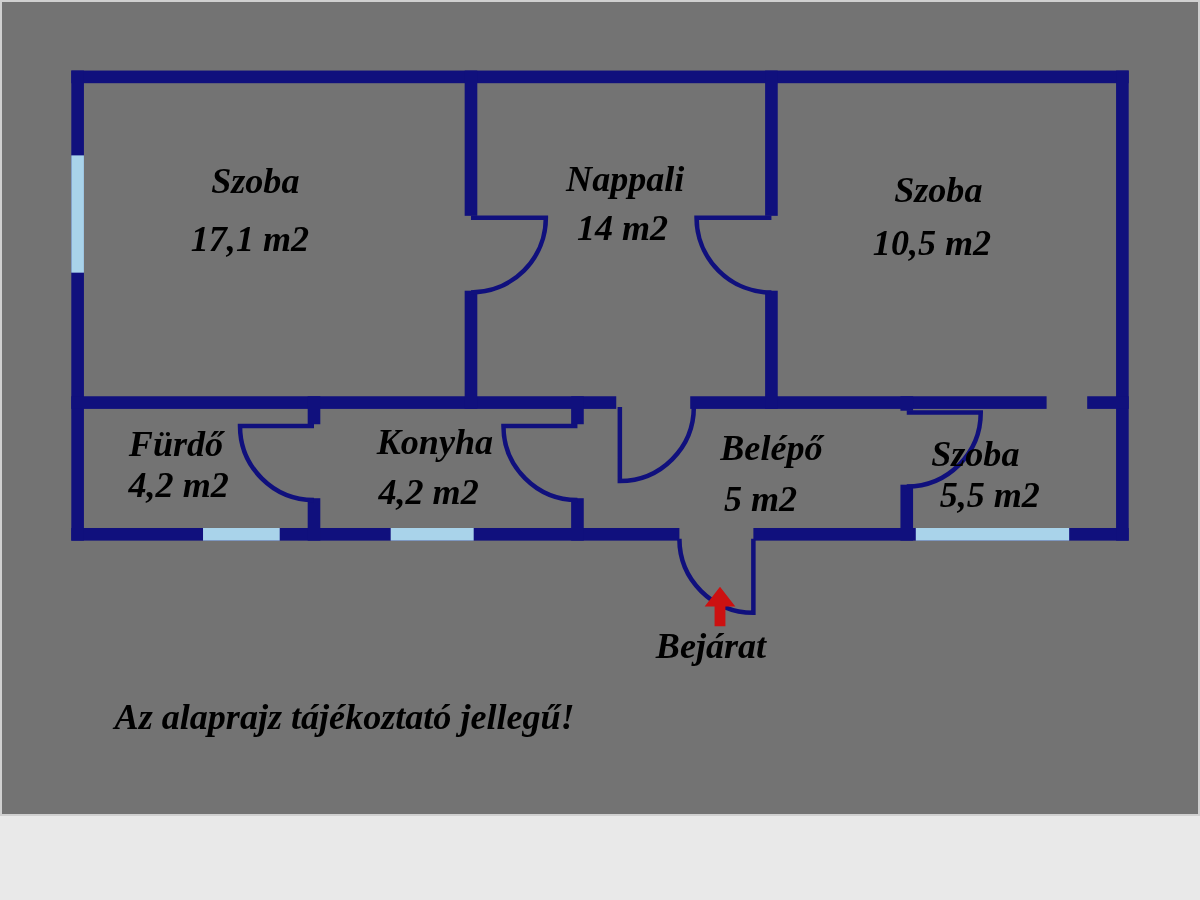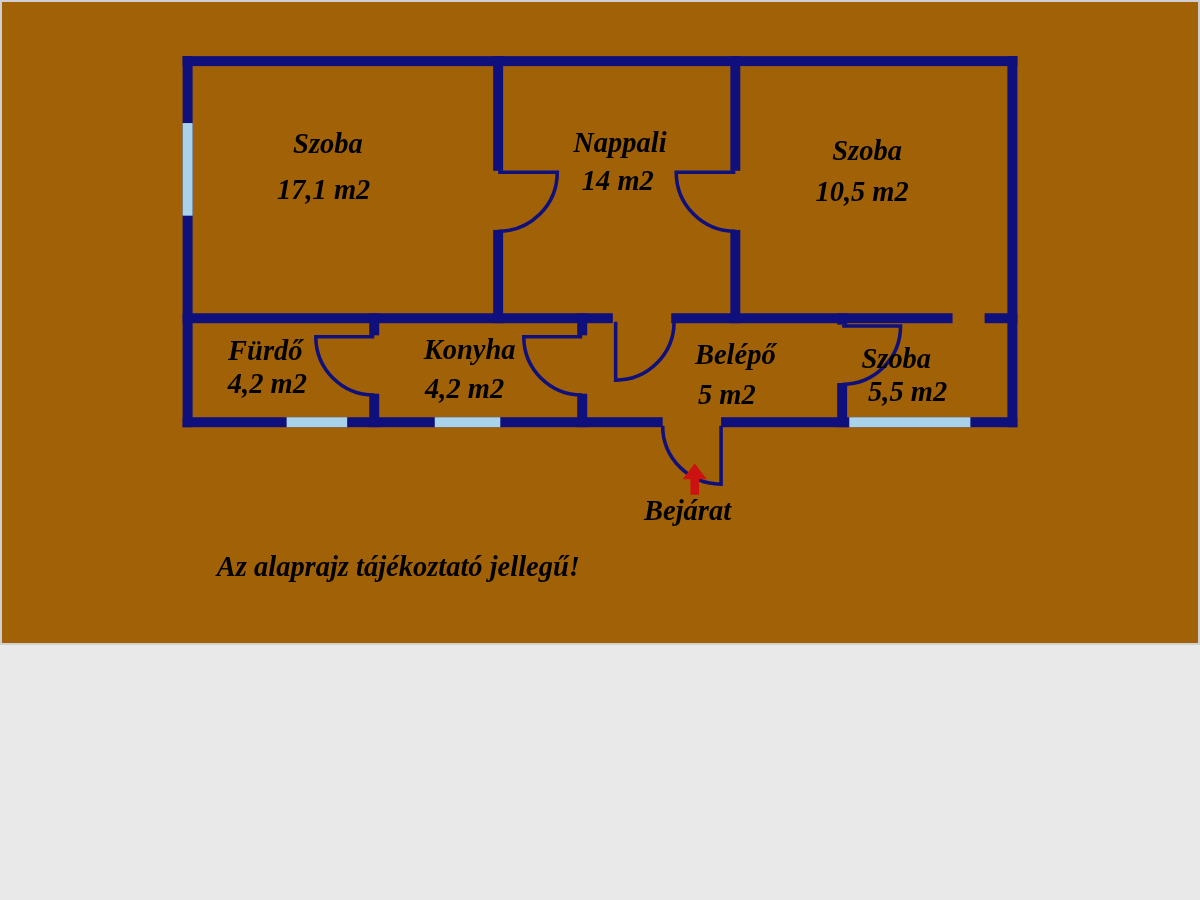--- a/index.html
+++ b/index.html
@@ -1,17 +1,17 @@
 <!DOCTYPE html>
 <html><head>
 <meta charset="utf-8">
 <style>
   html,body{margin:0;padding:0;background:#e9e9e9;}
   .screen{
-    width:1200px;height:645px;background:#a16207;
+    width:1200px;height:816px;background:#737373;
     border:2px solid #d0d0d0;box-sizing:border-box;
     position:relative;overflow:hidden;
     font-family:"Liberation Serif",serif;
   }
   svg{display:block;width:100%;height:100%;}
   .lbl{
     font-family:"Liberation Serif",serif;
     font-style:italic;font-weight:bold;
     font-size:40px;fill:#000000;
   }

